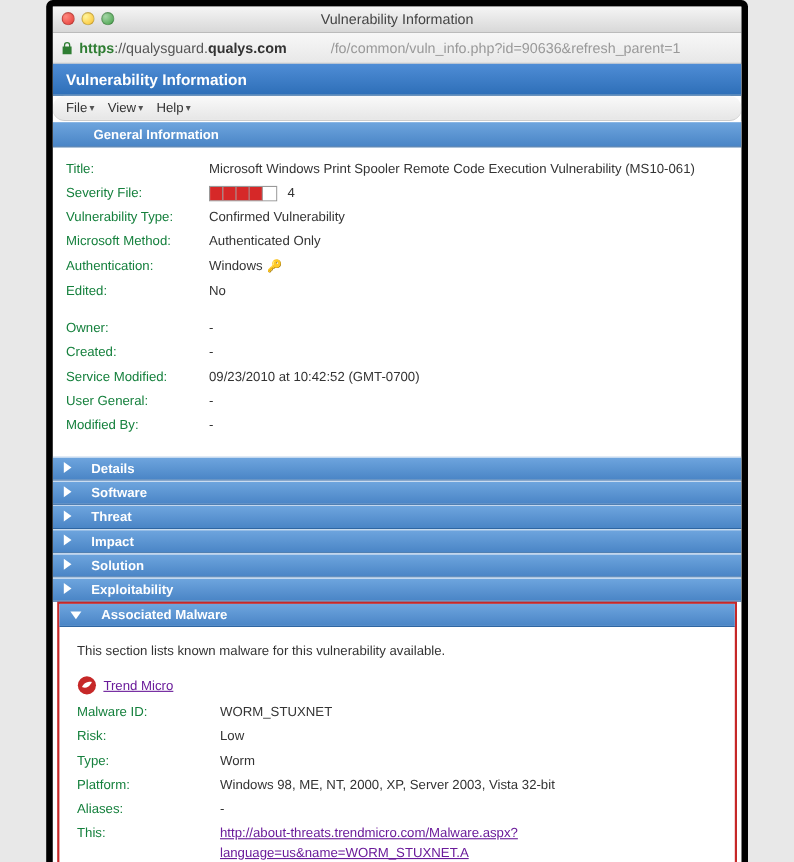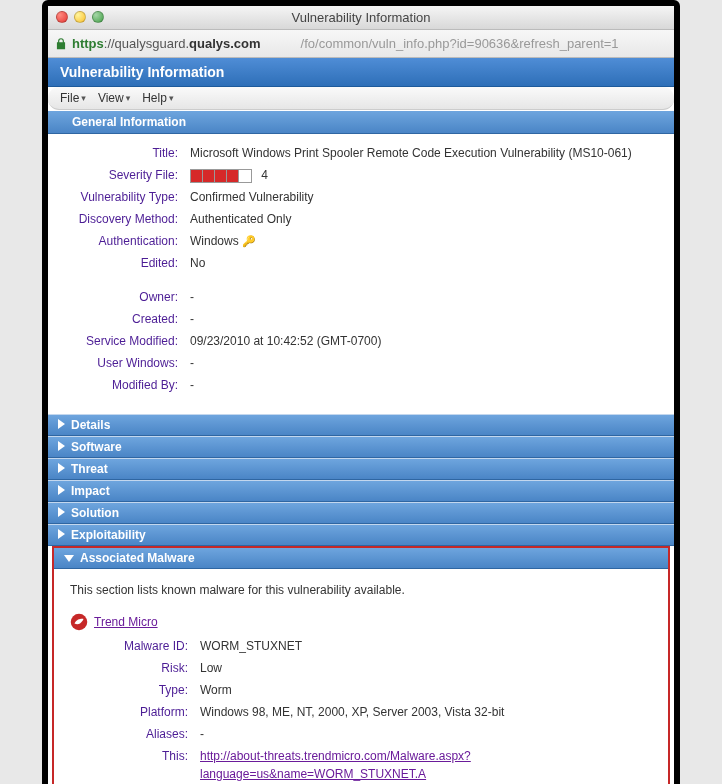--- a/index.html
+++ b/index.html
@@ -91,37 +91,37 @@
   .menu-caret {
     margin-left: 2px;
     font-size: 9px;
     color: #555;
   }
   .section-header {
     background: linear-gradient(#6ea5de,#4a85c6);
     color: #fff;
     font-weight: bold;
     font-size: 12px;
-    padding: 4px 24px;
+    padding: 4px 37px;
     border-top: 1px solid #fff;
     border-bottom: 1px solid #2f66a2;
   }
   .general {
     padding: 10px 12px 16px 12px;
   }
   .kv {
     display: flex;
     margin-bottom: 4px;
     line-height: 18px;
   }
   .klabel {
     width: 130px;
-    text-align: right;
+    text-align: left;
     padding-right: 12px;
-    color: #4c1d95;
+    color: #15803d;
   }
   .kval {
     flex: 1;
     color: #333;
   }
   .sev-boxes {
     display: inline-flex;
     gap:0;
     vertical-align: middle;
     margin-right: 6px;
@@ -144,20 +144,21 @@
     background: linear-gradient(#6ea5de,#4a85c6);
     color: #fff;
     font-weight: bold;
     font-size: 12px;
     padding: 3px 10px;
     border-top: 1px solid #c3d7ee;
     border-bottom: 1px solid #2f66a2;
     cursor: pointer;
     display: flex;
     align-items: center;
+    gap: 12px;
   }
   .acc-caret {
     display:inline-block;
     margin-right: 6px;
   }
   .acc-caret-right::before {
     content:"";
     display:inline-block;
     width:0;height:0;
     border-top:5px solid transparent;
@@ -260,21 +261,21 @@
             <span class="sev-box sev-empty"></span>
           </span>
           <span>4</span>
         </div>
       </div>
       <div class="kv">
           <div class="klabel">Vulnerability Type:</div>
           <div class="kval">Confirmed Vulnerability</div>
         </div>
       <div class="kv">
-          <div class="klabel">Discovery Method:</div>
+          <div class="klabel">Microsoft Method:</div>
           <div class="kval">Authenticated Only</div>
         </div>
       <div class="kv">
           <div class="klabel">Authentication:</div>
           <div class="kval"><span>Windows</span><span class="auth-icon">🔑</span></div>
         </div>
       <div class="kv">
           <div class="klabel">Edited:</div>
           <div class="kval">No</div>
         </div>
@@ -285,21 +286,21 @@
         </div>
       <div class="kv">
           <div class="klabel">Created:</div>
           <div class="kval">-</div>
         </div>
       <div class="kv">
           <div class="klabel">Service Modified:</div>
           <div class="kval">09/23/2010 at 10:42:52 (GMT-0700)</div>
         </div>
       <div class="kv">
-          <div class="klabel">User Windows:</div>
+          <div class="klabel">User General:</div>
           <div class="kval">-</div>
         </div>
       <div class="kv">
           <div class="klabel">Modified By:</div>
           <div class="kval">-</div>
         </div>
     </div>
 
     <div class="accordion-item">
         <span class="acc-caret acc-caret-right"></span>

